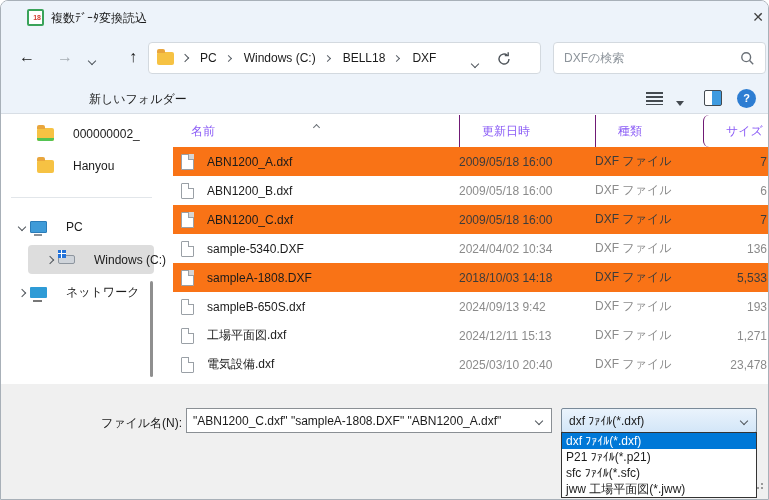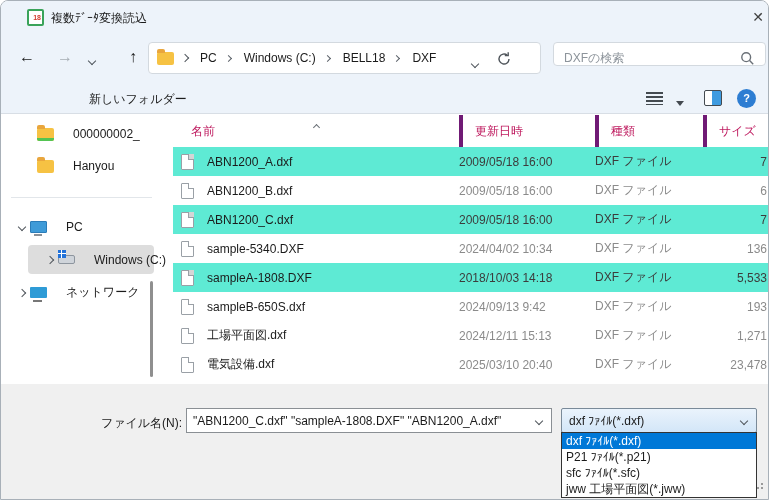--- a/index.html
+++ b/index.html
@@ -33,21 +33,21 @@
   .addressbar { position:absolute; left:147px; top:1px; width:393px; height:32px;
     background:#fff; border:1px solid #d3d9df; border-radius:4px; display:flex; align-items:center; padding-left:8px; }
   .crumbs { display:flex; align-items:center; }
   .crumb { display:flex; align-items:center; padding:0 2px; }
   .crumb-label { padding:2px 4px; }
   .crumb-sep { display:inline-block; width:5px; height:5px; margin:0 5px;
     border-right:1.3px solid #5a6068; border-bottom:1.3px solid #5a6068; transform:rotate(-45deg); }
   .crumb:last-child .crumb-sep { display:none; }
   .addr-chev { position:absolute; right:62px; top:13px; }
   .refresh { position:absolute; right:28px; top:8px; width:16px; height:16px; }
-  .searchbox { position:absolute; left:552px; top:1px; width:213px; height:24px;
+  .searchbox { position:absolute; left:552px; top:1px; width:213px; height:32px;
     background:#fff; border:1px solid #d3d9df; border-radius:4px; }
   .searchbox input { position:absolute; left:10px; top:6px; width:170px; height:18px;
     border:none; outline:none; font-size:12px; color:#1b1b1b; background:transparent;
     font-family:inherit; }
   .searchbox input::placeholder { color:#8d949b; }
   .search-icon { position:absolute; right:10px; top:8px; width:15px; height:15px; }
   
   .toolrow { position:absolute; left:0; top:82px; width:100%; height:30px; }
   .tool-btn { position:absolute; top:4px; height:24px; line-height:24px; padding:0 6px; }
   .tri-down { display:inline-block; width:0; height:0; margin-left:6px; margin-bottom:1px;
@@ -88,30 +88,30 @@
   .ic-drive-win::before { content:''; position:absolute; top:-6px; left:-1px; width:8px; height:8px;
     background:
       linear-gradient(to right, transparent 3px, #fff 3px 4.5px, transparent 4.5px),
       linear-gradient(to bottom, transparent 3px, #fff 3px 4.5px, transparent 4.5px),
       #2272d9; }
   .ic-net { width:15px; height:11px; background:#2e9bd6; border-radius:1px; position:relative; }
   .ic-net::after { content:''; position:absolute; bottom:-4px; left:3px; width:9px; height:2px; background:#777; }
   
   .filelist { position:absolute; left:172px; top:114px; width:597px; height:269px; background:#fff; }
   .flex-grid { display:grid; grid-template-columns:10px 268px 136px 108px 1fr; align-items:center; padding-left:8px; }
-  .lheader { position:relative; height:32px; color:#be185d; }
+  .lheader { position:relative; height:32px; color:#8b5cf6; }
   .lheader .hcell { height:100%; display:flex; align-items:center; }
-  .lheader .hcell.b { border-left:4px solid #701a75; padding-left:12px; }
-  .lheader .hsize { padding-left:14px; }
+  .lheader .hcell.b { border-left:1px solid #701a75; padding-left:22px; }
+  .lheader .hsize { padding-left:14px;border-radius:6px; }
   .sort-caret { position:absolute; left:141px; top:4px; }
   .sort-caret .chev { border-color:#6a7077; width:5px; height:5px; }
   .rows { }
   .row { display:grid; grid-template-columns:26px 252px 136px 108px 1fr; align-items:center;
     height:29px; padding-left:8px; cursor:default; }
-  .row.selected { background:#5eead4; }
+  .row.selected { background:#f97316; }
   .row .sub { color:#8b8b8b; }
   .row.selected .sub { color:#3c3c3c; }
   .row .size { text-align:right; padding-right:3px; }
   .fic { width:13px; height:16px; border:1px solid #9aa0a6; border-radius:1px; background:#fff; position:relative; }
   .fic::after { content:''; position:absolute; top:-1px; right:-1px; width:5px; height:5px; background:#fff;
     border-left:1px solid #9aa0a6; border-bottom:1px solid #9aa0a6; }
   .row.selected .fic::after { background:#d5d5d5; }
   .hscroll { position:absolute; left:178px; top:389px; width:566px; height:3px; background:#8f8f8f; border-radius:2px; }
   
   .footer { position:absolute; left:0; top:383px; width:769px; height:117px; background:#f0f0f0; }

